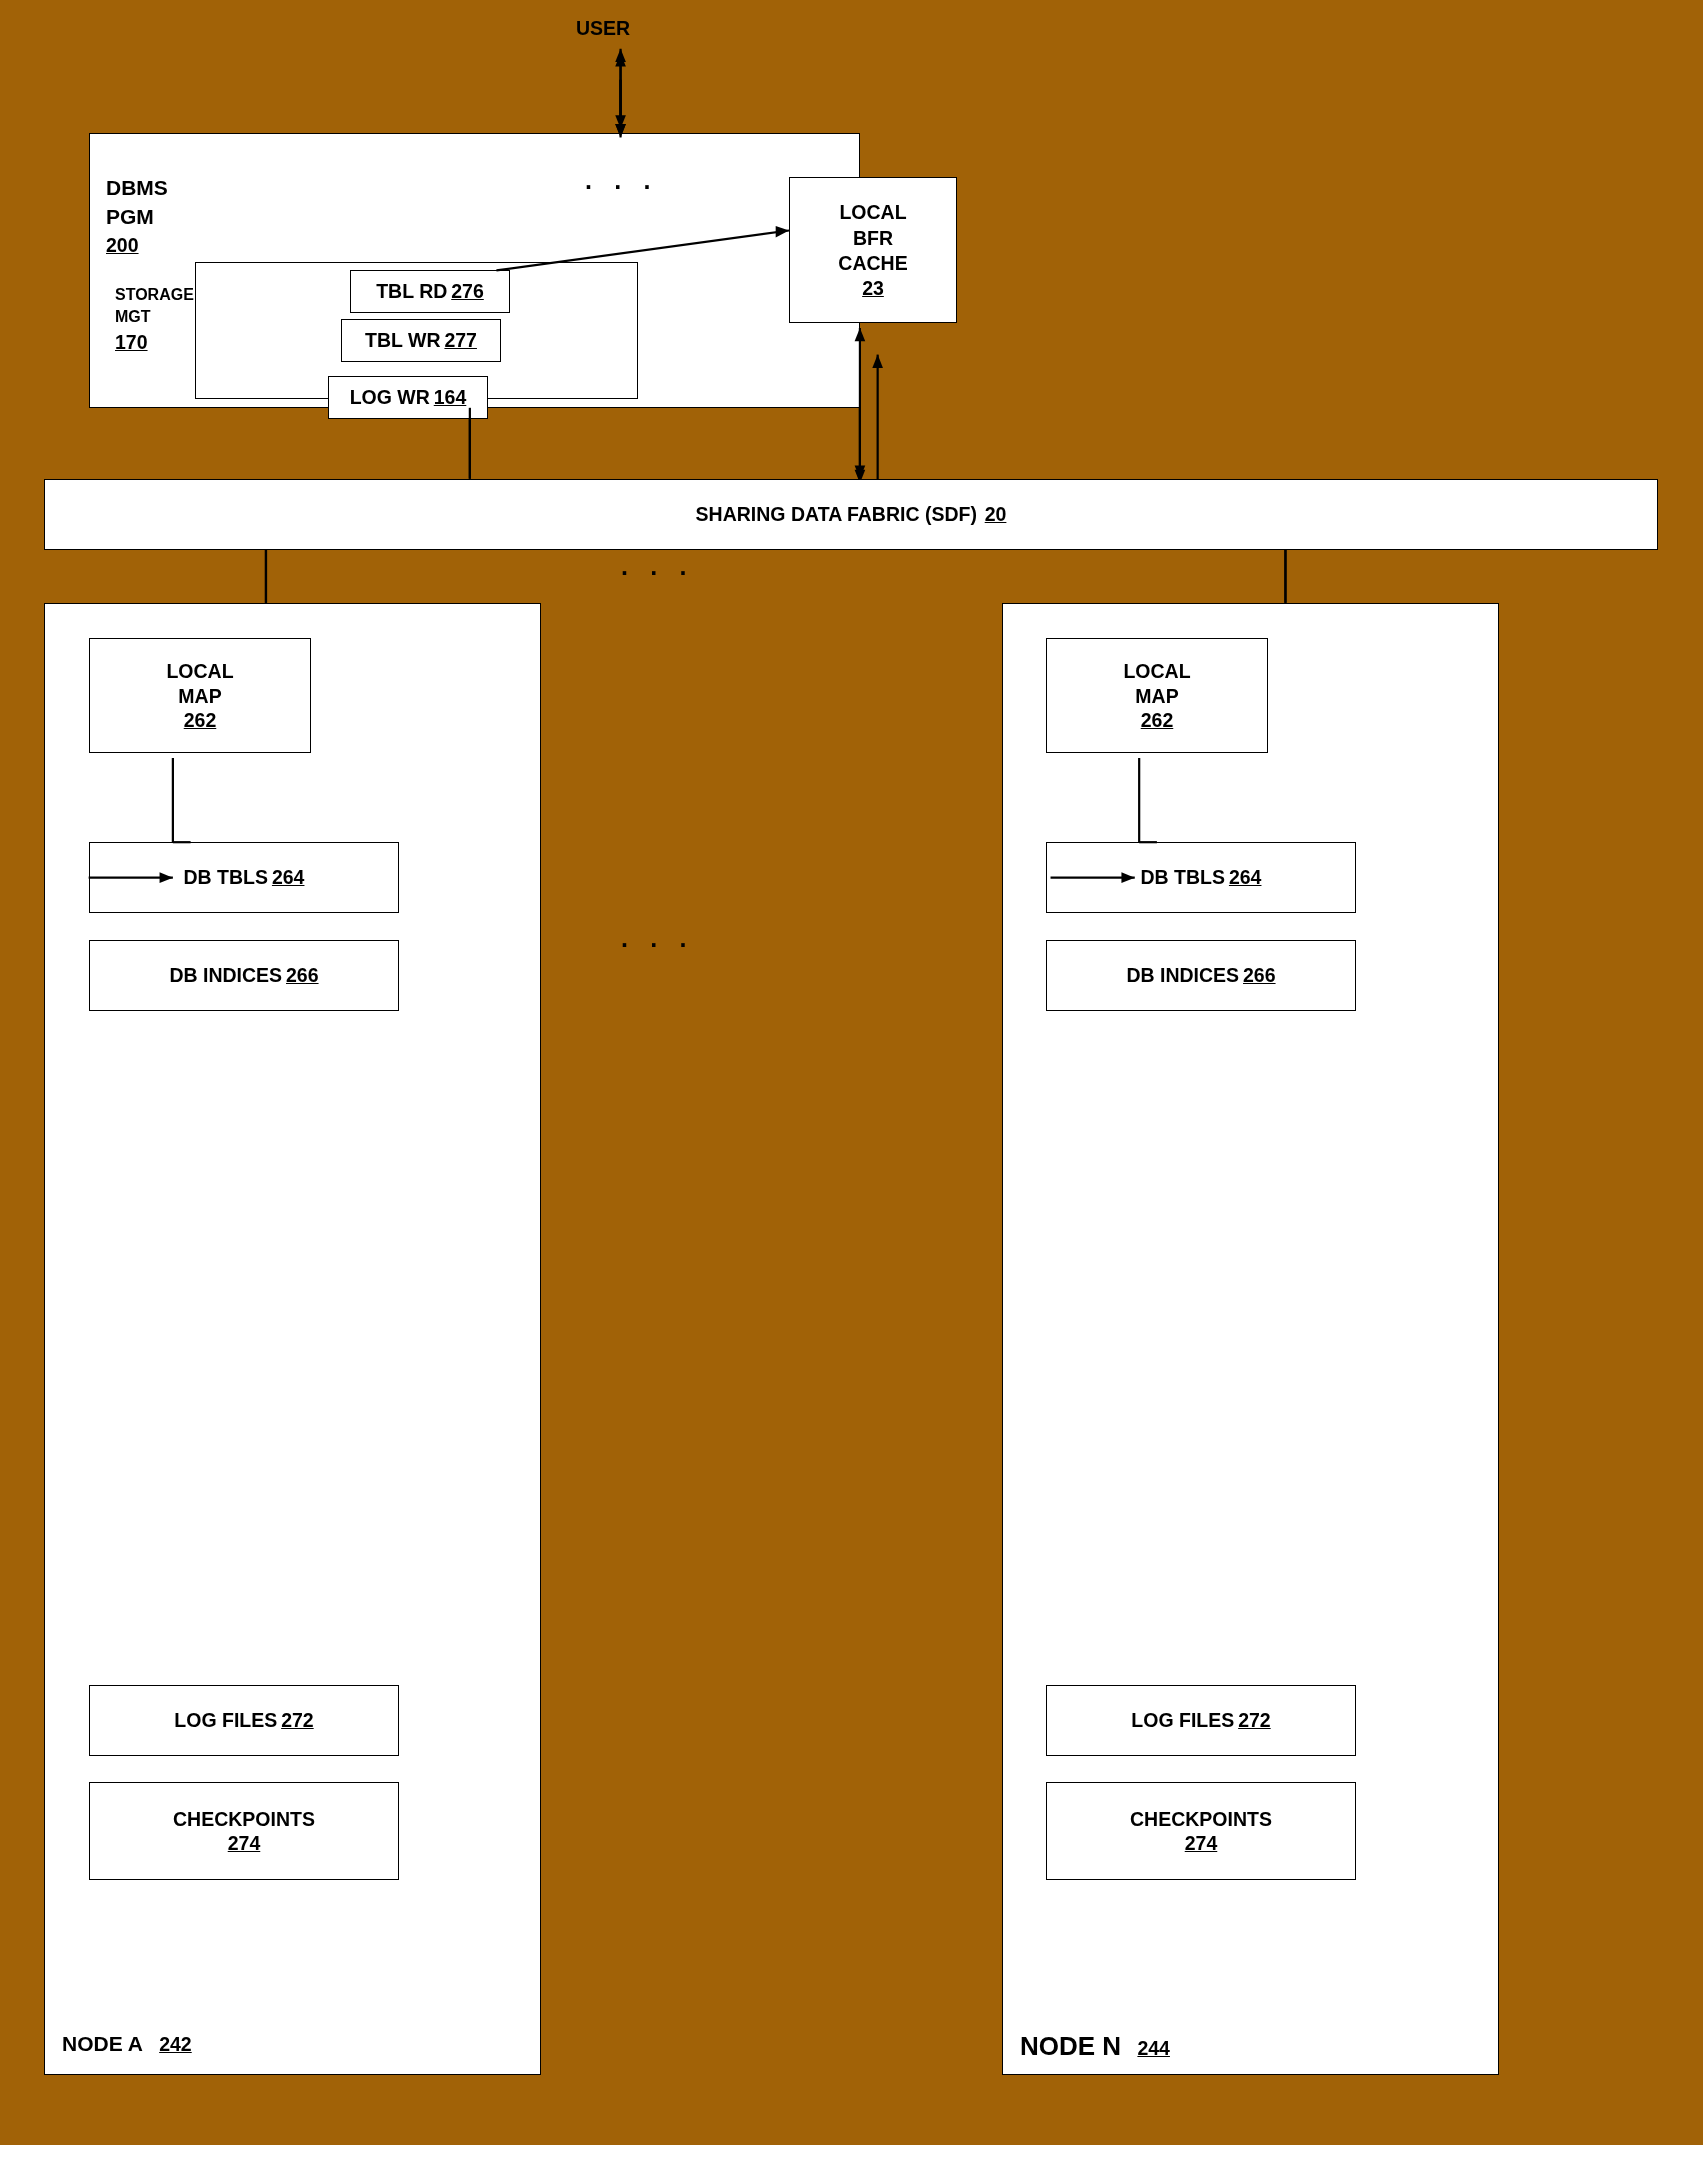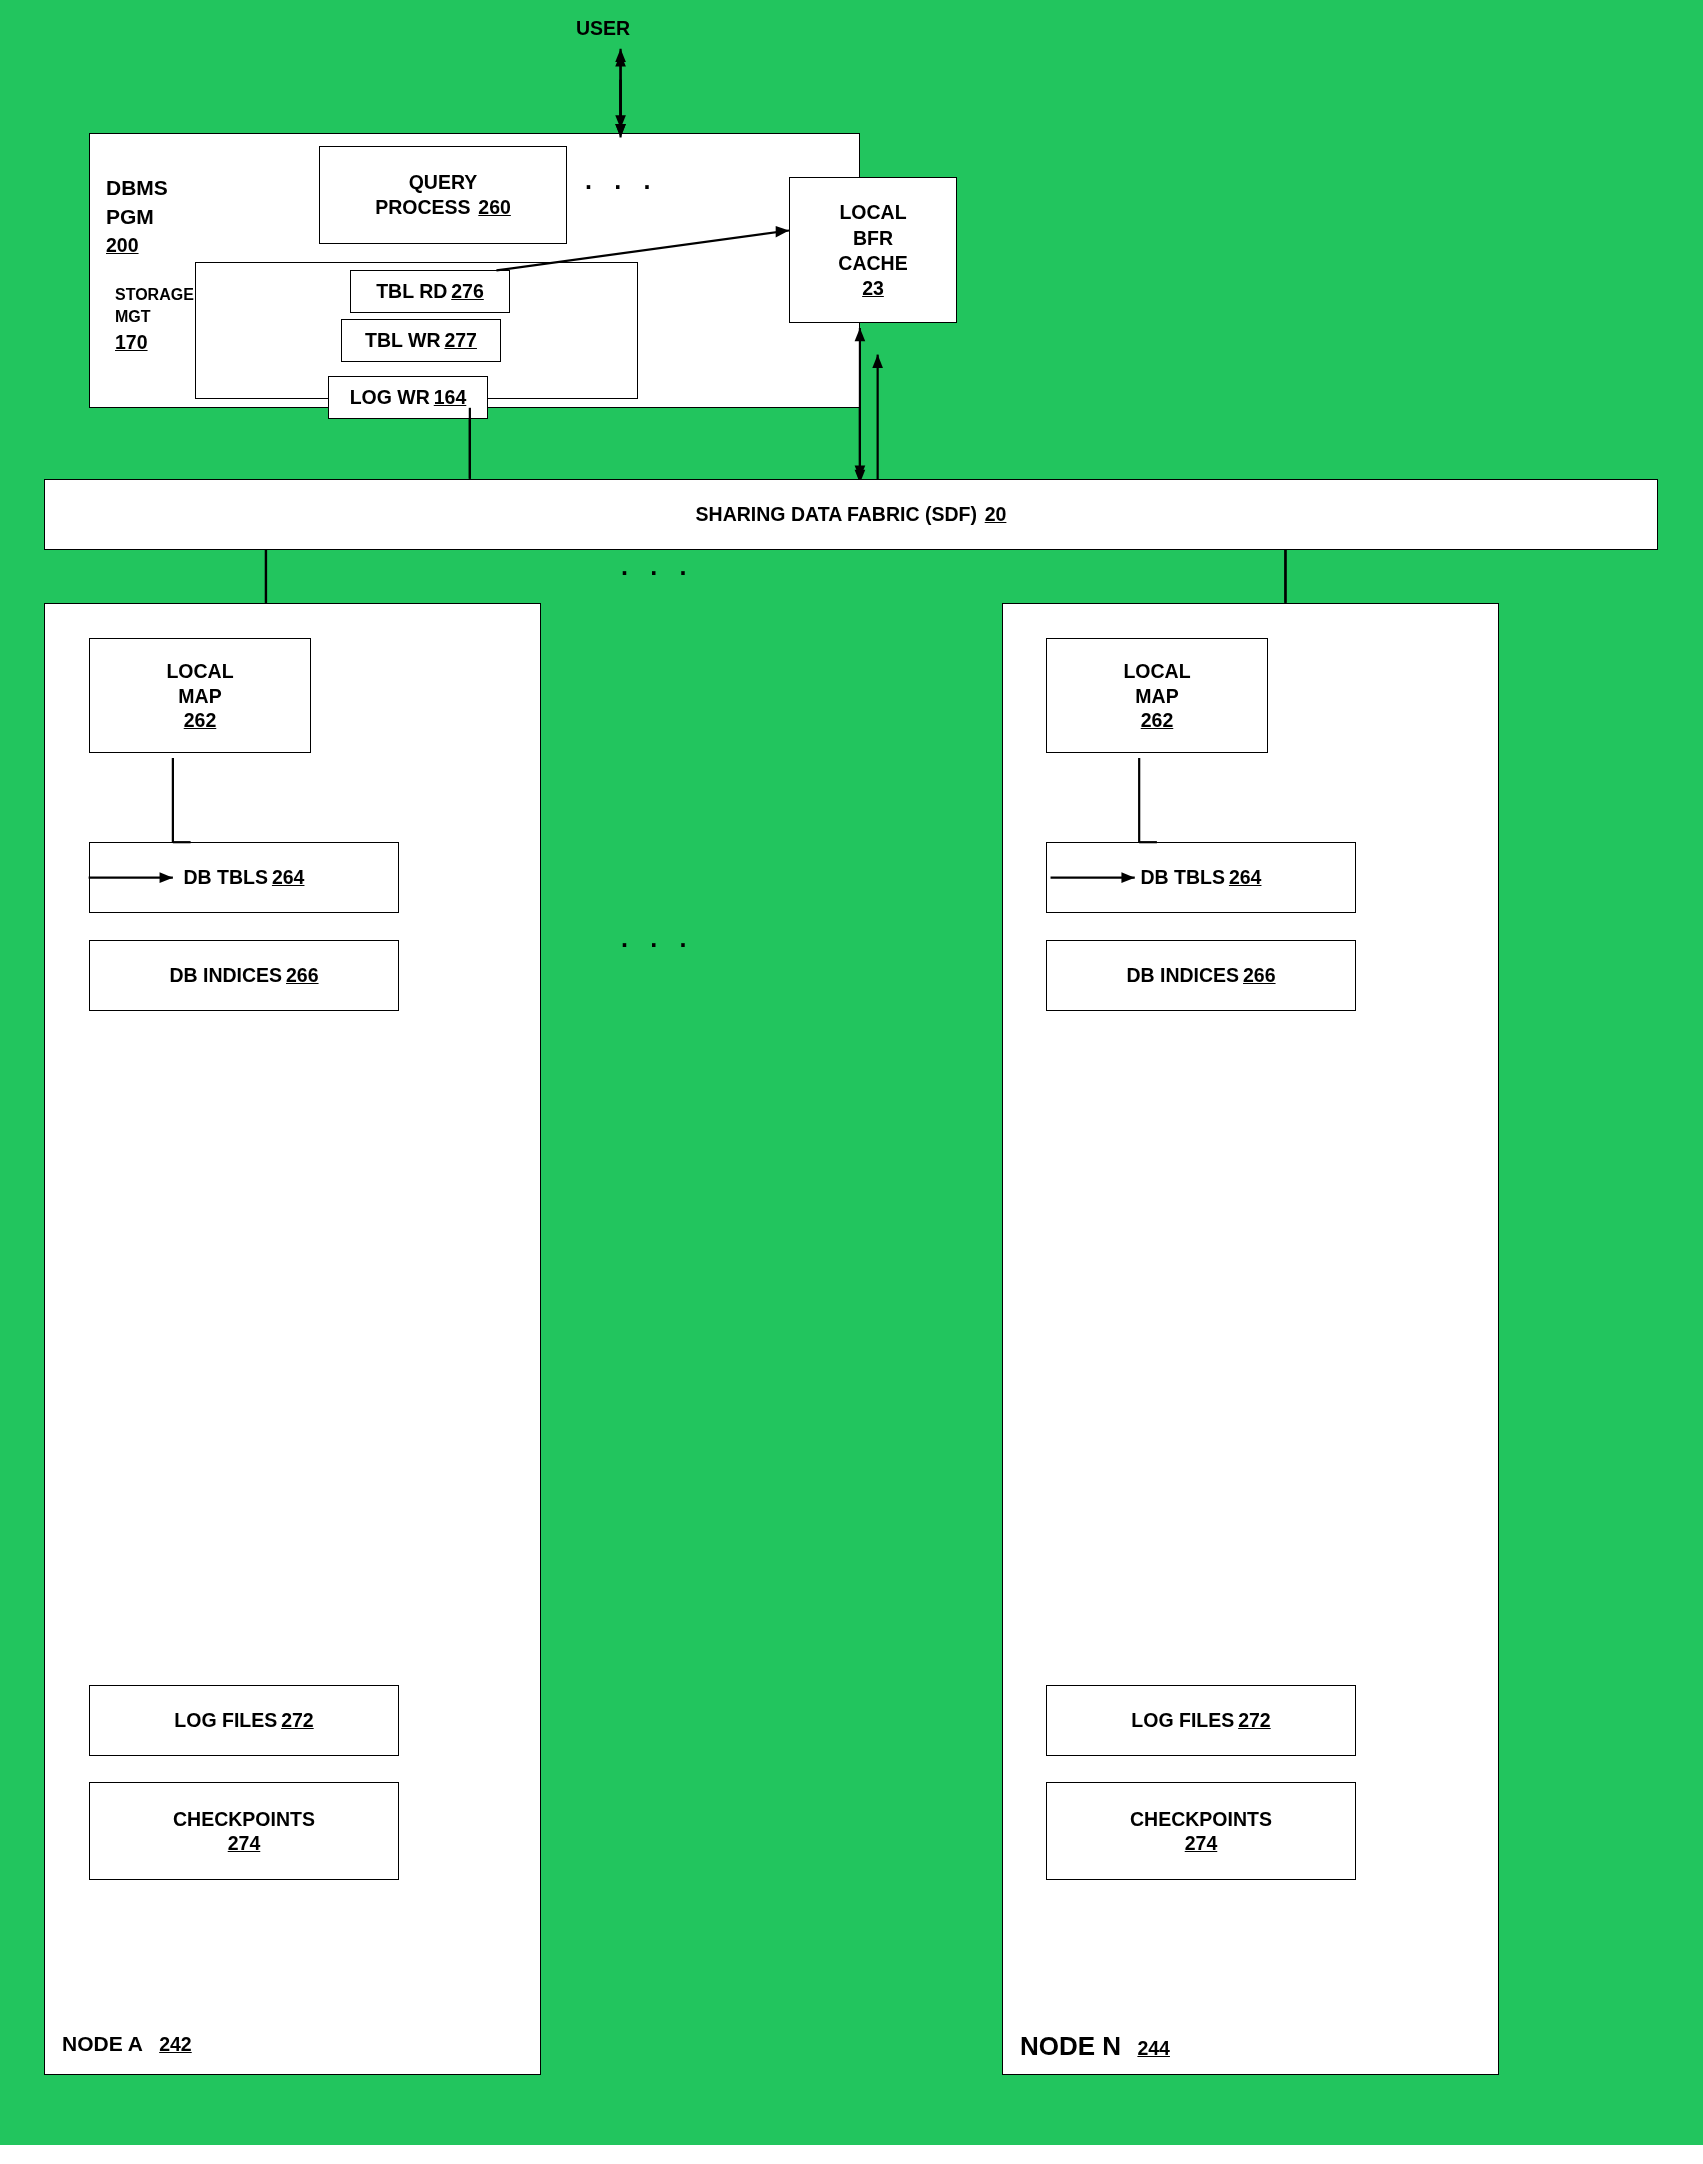--- a/index.html
+++ b/index.html
@@ -8,21 +8,21 @@
       font-family: Arial, sans-serif;
       width: 1703px;
       min-height: 2164px;
       position: relative;
       overflow: hidden;
     }
     .diagram-container {
       position: relative;
       width: 1703px;
       height: 2145px;
-      background: #22c55e;
+      background: #a16207;
     }
     .box {
       position: absolute;
       border: 1.8px solid #000;
       background: #fff;
       display: flex;
       align-items: center;
       justify-content: center;
       text-align: center;
     }
@@ -107,27 +107,20 @@
   </div>
 
   <div class="box" style="top:133px; left:89px; width:771px; height:275px; border-width:1.8px;">
   </div>
 
   <div class="label-outside" style="top:173px; left:106px; line-height:1.4;">
     <div style="font-size:21px; font-weight:bold;">DBMS<br>PGM</div>
     <div style="font-size:19.5px;"><span class="ref-num">200</span></div>
   </div>
 
-  <div class="box" style="top:146px; left:319px; width:248px; height:98px;">
-    <div>
-      <span class="box-label" style="white-space:pre-line;">QUERY
-PROCESS</span>
-      &nbsp;<span class="ref-num">260</span>
-    </div>
-  </div>
 
   <div class="box" style="top:262px; left:195px; width:443px; height:137px; border-width:1.8px;">
   </div>
 
   <div class="label-outside" style="top:284px; left:115px; line-height:1.4;">
     <div style="font-size:16px; font-weight:bold;">STORAGE<br>MGT</div>
     <div style="font-size:19.5px;"><span class="ref-num">170</span></div>
   </div>
 
   <div class="box" style="top:270px; left:328px; width:160px; height:43px;margin-left:22px;">

